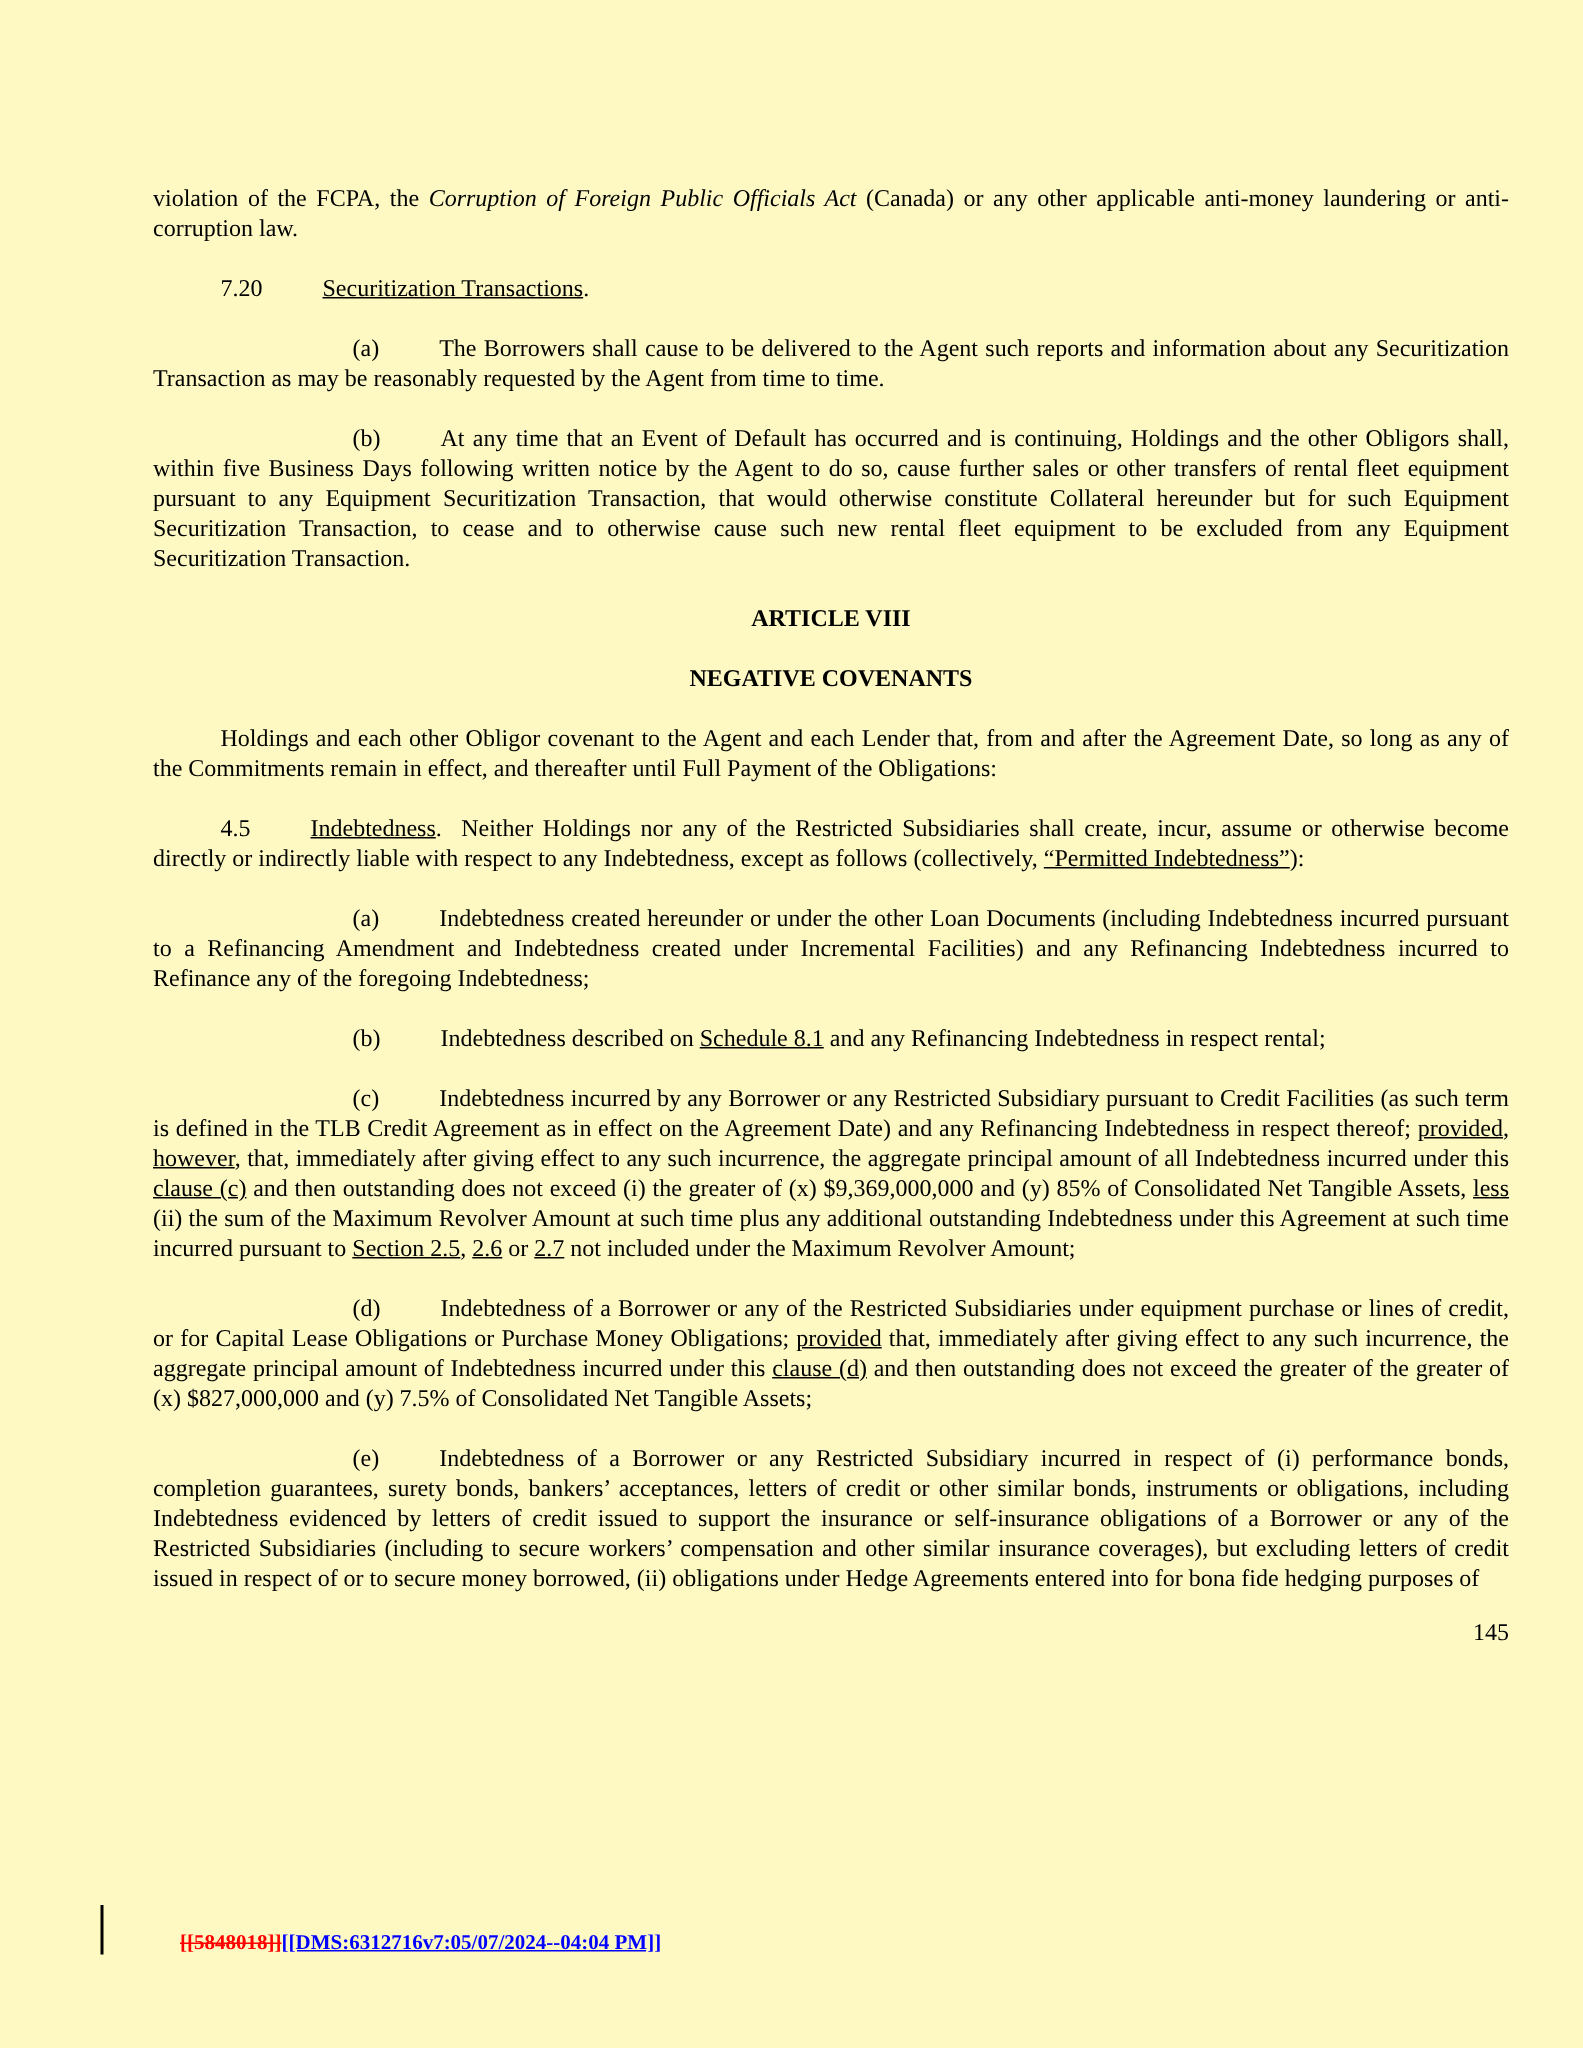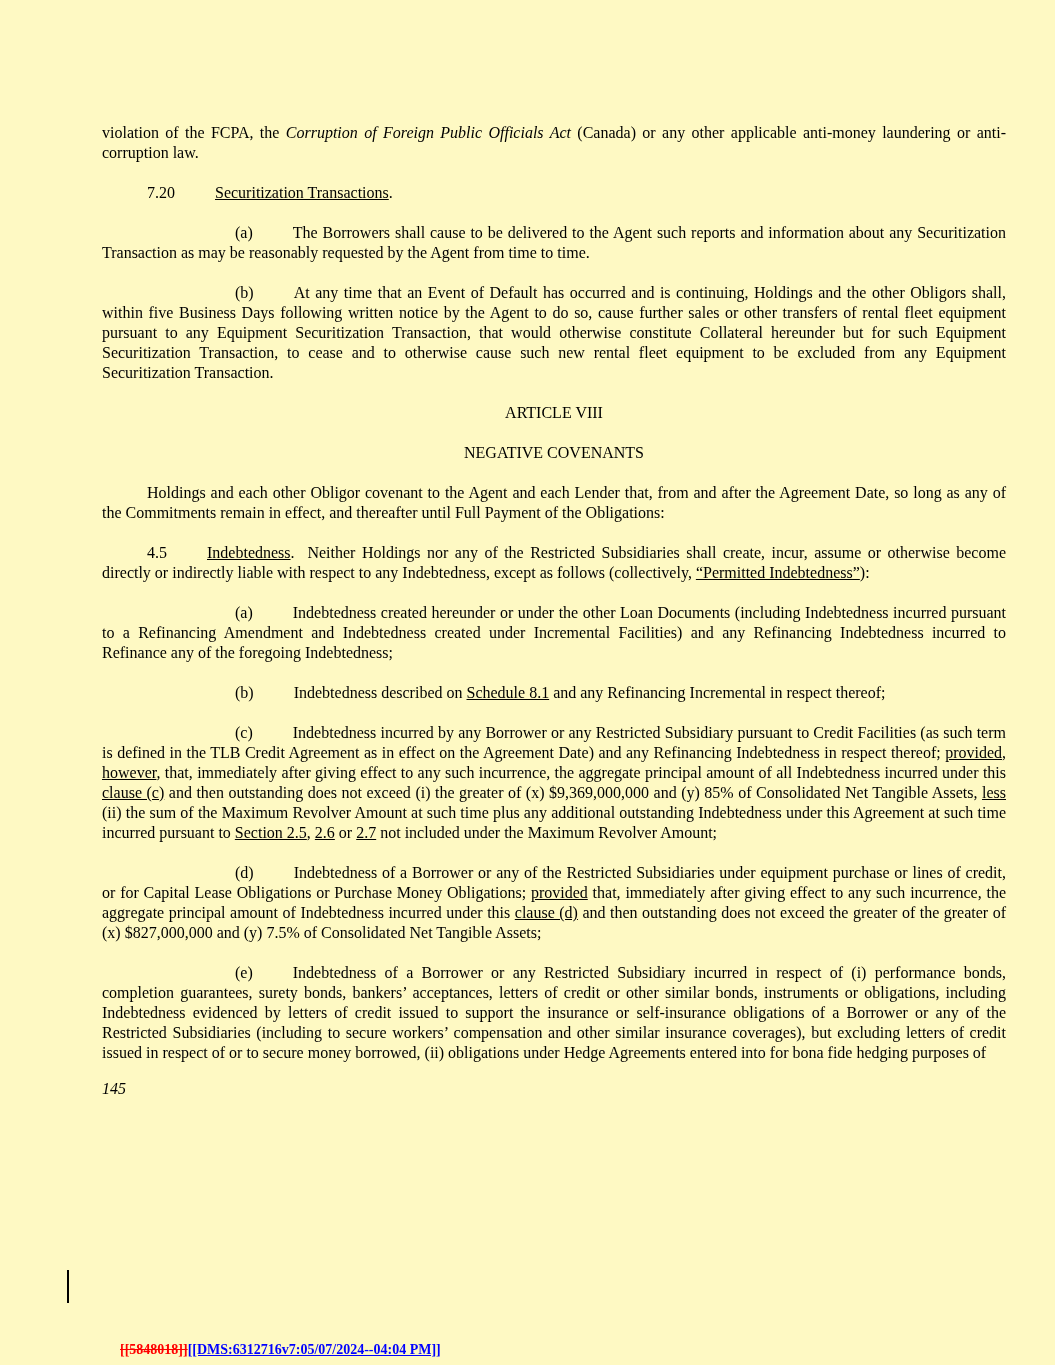--- a/index.html
+++ b/index.html
@@ -21,28 +21,28 @@
     width: 904px;
     text-align: justify;
   }
   .content p { margin: 0 0 20px 0; }
   p.center { text-align: center; }
   p.no-mb { margin-bottom: 16px; }
   .ind1 { text-indent: 45px; }
   .ind2 { text-indent: 133px; }
   .u { text-decoration: underline; }
   .i { font-style: italic; }
-  .b { font-weight: normal; text-align: right; }
+  .b { font-weight: bold; text-align: right; }
   .strike { text-decoration: line-through; }
   .tab { display: inline-block; width: 40px; }
-  .pagenum { text-align: left; margin: 0; font-style: italic; }
+  .pagenum { text-align: right; margin: 0; }
   .footer {
     position: absolute;
     left: 120px;
-    top: 1341px;
+    top: 1287px;
     font-size: 14px;
     line-height: 18px;
     font-weight: bold;
     text-align: left;
     white-space: nowrap;
   }
   .changebar {
     position: absolute;
     left: 67px;
     top: 1270px;
@@ -68,21 +68,21 @@
     <p class="center"><span class="b">ARTICLE VIII</span></p>
 
     <p class="center"><span class="b">NEGATIVE COVENANTS</span></p>
 
     <p class="ind1"><span>Holdings and each other Obligor covenant to the Agent and each Lender that, from and after the Agreement Date, so long as any of the Commitments remain in effect, and thereafter until Full Payment of the Obligations:</span></p>
 
     <p class="ind1"><span>4.5</span><span class="tab"></span><span class="u">Indebtedness</span><span>.&nbsp; Neither Holdings nor any of the Restricted Subsidiaries shall create, incur, assume or otherwise become directly or indirectly liable with respect to any Indebtedness, except as follows (collectively, </span><span class="u">“Permitted Indebtedness”</span><span>):</span></p>
 
     <p class="ind2"><span>(a)</span><span class="tab"></span><span>Indebtedness created hereunder or under the other Loan Documents (including Indebtedness incurred pursuant to a Refinancing Amendment and Indebtedness created under Incremental Facilities) and any Refinancing Indebtedness incurred to Refinance any of the foregoing Indebtedness;</span></p>
 
-    <p class="ind2"><span>(b)</span><span class="tab"></span><span>Indebtedness described on </span><span class="u">Schedule 8.1</span><span> and any Refinancing Incremental in respect thereof;</span></p>
+    <p class="ind2"><span>(b)</span><span class="tab"></span><span>Indebtedness described on </span><span class="u">Schedule 8.1</span><span> and any Refinancing Indebtedness in respect rental;</span></p>
 
     <p class="ind2"><span>(c)</span><span class="tab"></span><span>Indebtedness incurred by any Borrower or any Restricted Subsidiary pursuant to Credit Facilities (as such term is defined in the TLB Credit Agreement as in effect on the Agreement Date) and any Refinancing Indebtedness in respect thereof; </span><span class="u">provided</span><span>, </span><span class="u">however</span><span>, that, immediately after giving effect to any such incurrence, the aggregate principal amount of all Indebtedness incurred under this </span><span class="u">clause (c)</span><span> and then outstanding does not exceed (i) the greater of (x) $9,369,000,000 and (y) 85% of Consolidated Net Tangible Assets, </span><span class="u">less</span><span> (ii) the sum of the Maximum Revolver Amount at such time plus any additional outstanding Indebtedness under this Agreement at such time incurred pursuant to </span><span class="u">Section 2.5</span><span>, </span><span class="u">2.6</span><span> or </span><span class="u">2.7</span><span> not included under the Maximum Revolver Amount;</span></p>
 
     <p class="ind2"><span>(d)</span><span class="tab"></span><span>Indebtedness of a Borrower or any of the Restricted Subsidiaries under equipment purchase or lines of credit, or for Capital Lease Obligations or Purchase Money Obligations; </span><span class="u">provided</span><span> that, immediately after giving effect to any such incurrence, the aggregate principal amount of Indebtedness incurred under this </span><span class="u">clause (d)</span><span> and then outstanding does not exceed the greater of the greater of (x) $827,000,000 and (y) 7.5% of Consolidated Net Tangible Assets;</span></p>
 
     <p class="ind2 no-mb"><span>(e)</span><span class="tab"></span><span>Indebtedness of a Borrower or any Restricted Subsidiary incurred in respect of (i) performance bonds, completion guarantees, surety bonds, bankers’ acceptances, letters of credit or other similar bonds, instruments or obligations, including Indebtedness evidenced by letters of credit issued to support the insurance or self-insurance obligations of a Borrower or any of the Restricted Subsidiaries (including to secure workers’ compensation and other similar insurance coverages), but excluding letters of credit issued in respect of or to secure money borrowed, (ii) obligations under Hedge Agreements entered into for bona fide hedging purposes of</span></p>
 
     <p class="pagenum">145</p>
   </div>
 

